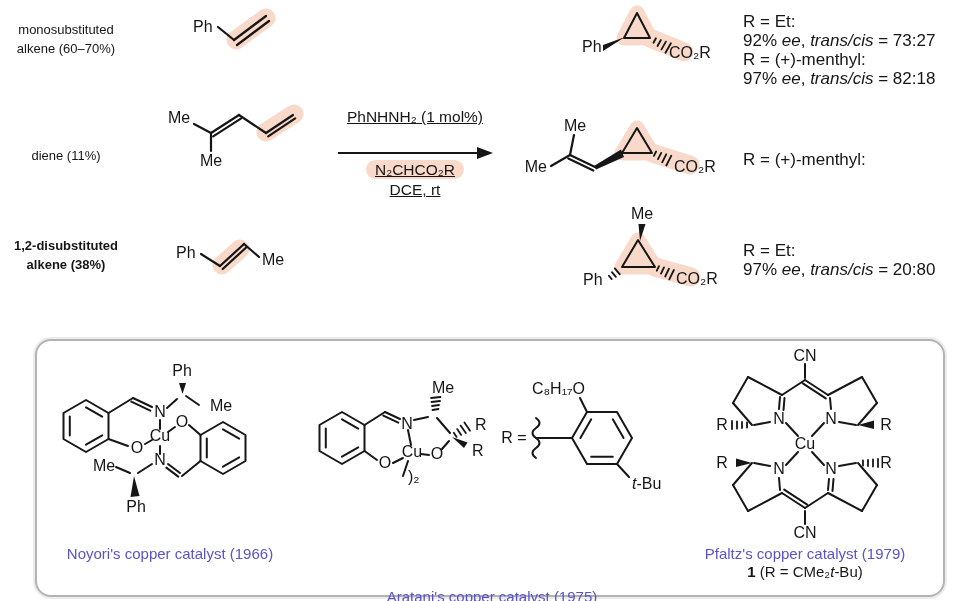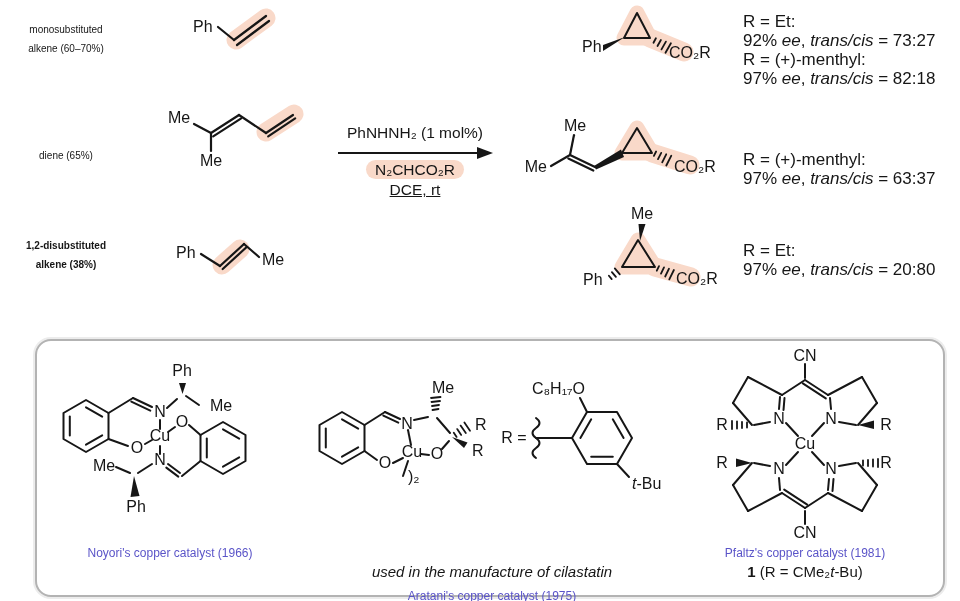--- a/index.html
+++ b/index.html
@@ -1,23 +1,23 @@
 <!DOCTYPE html>
 <html><head>
 <meta charset="utf-8">
 <style>
   html,body{margin:0;padding:0;background:#ffffff;}
   #page{position:relative;width:960px;height:601px;background:#ffffff;overflow:hidden;
         font-family:"Liberation Sans","DejaVu Sans",sans-serif;color:#161616;}
   .abs{position:absolute;}
-  .lab{font-size:10px;line-height:18.5px;text-align:center;}
+  .lab{font-size:13px;line-height:18.5px;text-align:center;}
   .res{font-size:17px;line-height:19px;text-align:left;white-space:nowrap;}
   .cond{font-size:15.5px;line-height:17px;text-align:center;white-space:nowrap;}
-  .pill{display:inline-block;background:#f9d9c9;border-radius:11px;padding:1px 9px;}
-  .caption{font-size:12px;line-height:17px;text-align:center;color:#5a54c8;white-space:nowrap;}
+  .pill{display:inline-block;background:#f9d9c9;border-radius:11px;padding:1px 9px;text-decoration:underline;}
+  .caption{font-size:15px;line-height:17px;text-align:center;color:#5a54c8;white-space:nowrap;}
   .subcaption{font-size:15px;line-height:17px;text-align:center;color:#161616;white-space:nowrap;}
   .italic{font-style:italic;}
   #catalyst-box{position:absolute;left:35px;top:339px;width:906px;height:254px;
         border:2px solid #b3b3b3;border-radius:16px;box-shadow:0 0 0 2px #ececec;background:#fff;}
   svg{position:absolute;overflow:visible;}
   svg text{font-family:"Liberation Sans","DejaVu Sans",sans-serif;font-size:16px;fill:#161616;}
   .bond{stroke:#161616;stroke-width:2.2;fill:none;stroke-linecap:round;}
   .bondthin{stroke:#161616;stroke-width:2;fill:none;stroke-linecap:round;}
   .ring{stroke:#161616;stroke-width:2;fill:none;stroke-linejoin:round;}
   .wedge{fill:#161616;stroke:none;}
@@ -30,21 +30,21 @@
 </head>
 <body>
 
 <div id="page">
 
   <div class="abs lab" style="left:0;top:21px;width:132px;">
     <div>monosubstituted</div>
     <div>alkene (60–70%)</div>
   </div>
   <div class="abs lab" style="left:0;top:147px;width:132px;">
-    <div>diene (65%)</div>
+    <div>diene (11%)</div>
   </div>
   <div class="abs lab" style="left:0;top:237px;width:132px;font-weight:bold;">
     <div>1,2-disubstituted</div>
     <div>alkene (38%)</div>
   </div>
 
   <svg style="left:190px;top:4px;" width="100" height="52" viewBox="0 0 100 52">
     <line class="hl" x1="46" y1="36" x2="76" y2="14"></line>
     <text x="3" y="28">Ph</text>
     <g>
@@ -84,21 +84,21 @@
       <line class="bond" x1="31" y1="20" x2="48" y2="29"></line>
       <line class="bond" x1="48" y1="29" x2="48" y2="47"></line>
       <line class="bond" x1="48" y1="29" x2="76" y2="11"></line>
       <line class="bond" x1="50.2" y1="32.4" x2="78.2" y2="14.4"></line>
       <line class="bond" x1="76" y1="11" x2="103" y2="29"></line>
       <line class="bond" x1="103" y1="29" x2="130" y2="11"></line>
       <line class="bond" x1="105.2" y1="32.4" x2="132.2" y2="14.4"></line>
     </g>
   </svg>
 
-  <div class="abs cond" style="left:335px;top:124px;width:160px;">PhNHNH₂ (1 mol%)</div>
+  <div class="abs cond" style="left:335px;top:108px;width:160px;text-decoration:underline;">PhNHNH₂ (1 mol%)</div>
   <svg style="left:336px;top:146px;" width="158" height="14" viewBox="0 0 158 14">
     <line class="arrowline" x1="2" y1="7" x2="142" y2="7"></line>
     <polygon class="arrowhead" points="141,1 157,7 141,13"></polygon>
   </svg>
   <div class="abs cond" style="left:335px;top:160px;width:160px;">
     <span class="pill">N₂CHCO₂R</span>
   </div>
   <div class="abs cond" style="left:335px;top:181px;width:160px;text-decoration:underline;">DCE, rt</div>
 
   <svg style="left:500px;top:110px;" width="225" height="98" viewBox="0 0 225 98">
@@ -116,21 +116,20 @@
       <line class="hash" x1="153.9" y1="45.9" x2="156.1" y2="41.5"></line>
       <line class="hash" x1="158" y1="49.1" x2="161.2" y2="42.9"></line>
       <line class="hash" x1="162.2" y1="52.3" x2="166.2" y2="44.3"></line>
       <line class="hash" x1="166.3" y1="55.5" x2="171.3" y2="45.7"></line>
     </g>
     <text x="174" y="62">CO₂R</text>
   </svg>
 
   <div class="abs res" style="left:743px;top:150px;">
     <div>R = (+)-menthyl:</div>
-    <div>97% <span style="font-style: italic;">ee</span>, <span style="font-style: italic;">trans/cis</span> = 63:37</div>
   </div>
 
   <svg style="left:170px;top:238px;" width="130" height="46" viewBox="0 0 130 46">
     <line class="hl" x1="52" y1="27" x2="70" y2="11"></line>
     <text x="6" y="20">Ph</text>
     <g>
       <line class="bond" x1="31" y1="16" x2="50" y2="28"></line>
       <line class="bond" x1="50" y1="28" x2="74" y2="6"></line>
       <line class="bond" x1="52.7" y1="31" x2="76.7" y2="9"></line>
       <line class="bond" x1="74" y1="6" x2="89" y2="19"></line>
@@ -307,17 +306,16 @@
     <text x="129" y="128" text-anchor="middle">N</text>
     <text x="20" y="84" text-anchor="middle">R</text>
     <text x="184" y="84" text-anchor="middle">R</text>
     <text x="20" y="122" text-anchor="middle">R</text>
     <text x="184" y="122" text-anchor="middle">R</text>
     <text x="103" y="192" text-anchor="middle">CN</text>
   </svg>
 
   <div class="abs caption" style="left:40px;top:545px;width:260px;">Noyori's copper catalyst (1966)</div>
   <div class="abs caption" style="left:347px;top:568px;width:290px;margin-top:20px;">Aratani's copper catalyst (1975)</div>
-  <div class="abs subcaption italic" style="left:347px;top:563px;width:290px;">used in the manufacture of cilastatin</div>
-  <div class="abs caption" style="left:685px;top:545px;width:240px;">Pfaltz's copper catalyst (1981)</div>
+  <div class="abs caption" style="left:685px;top:545px;width:240px;">Pfaltz's copper catalyst (1979)</div>
   <div class="abs subcaption" style="left:685px;top:563px;width:240px;"><span style="font-weight: bold;">1</span> (R = CMe₂<span style="font-style: italic;">t</span>-Bu)</div>
 
 </div>
 
 </body></html>

